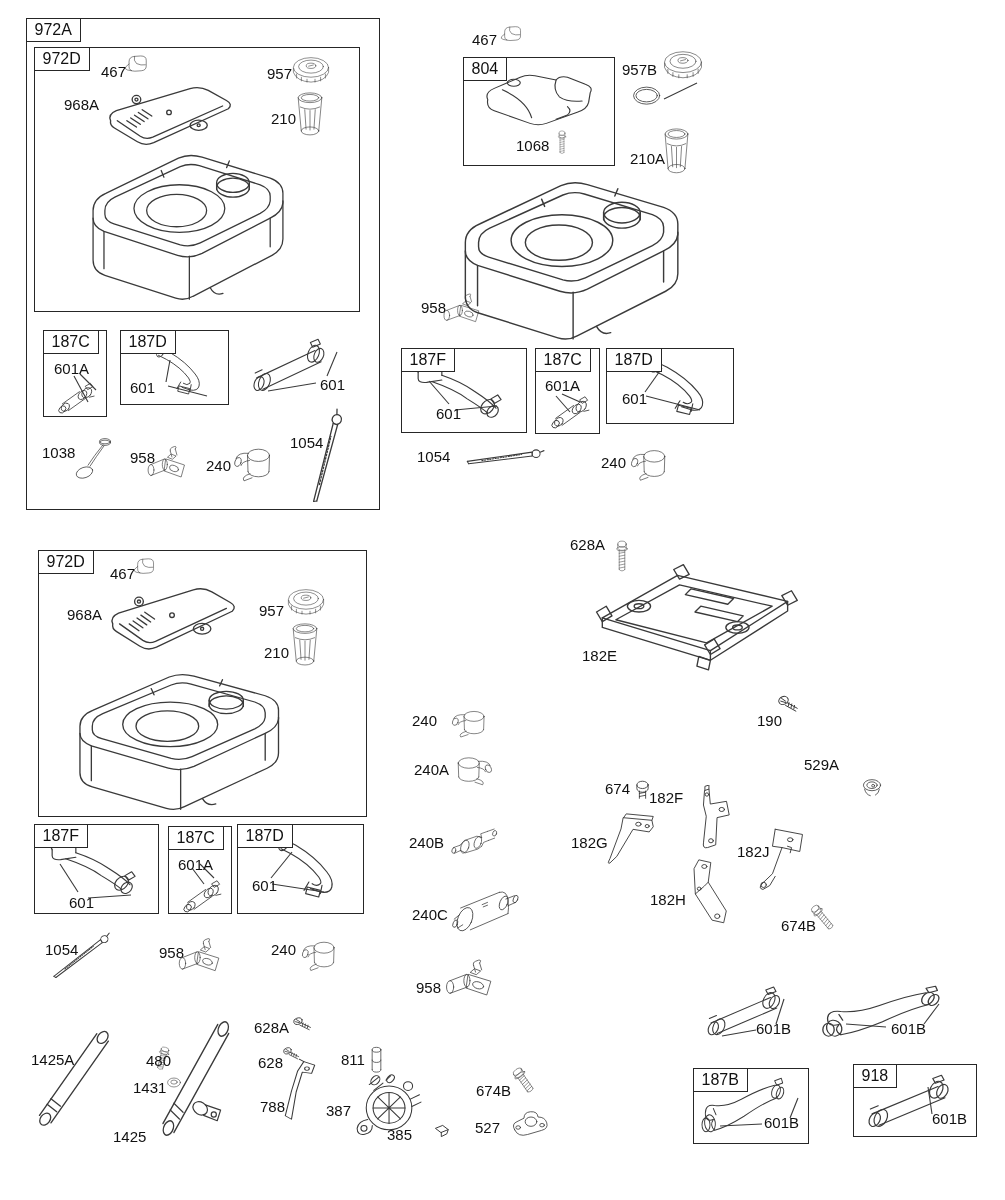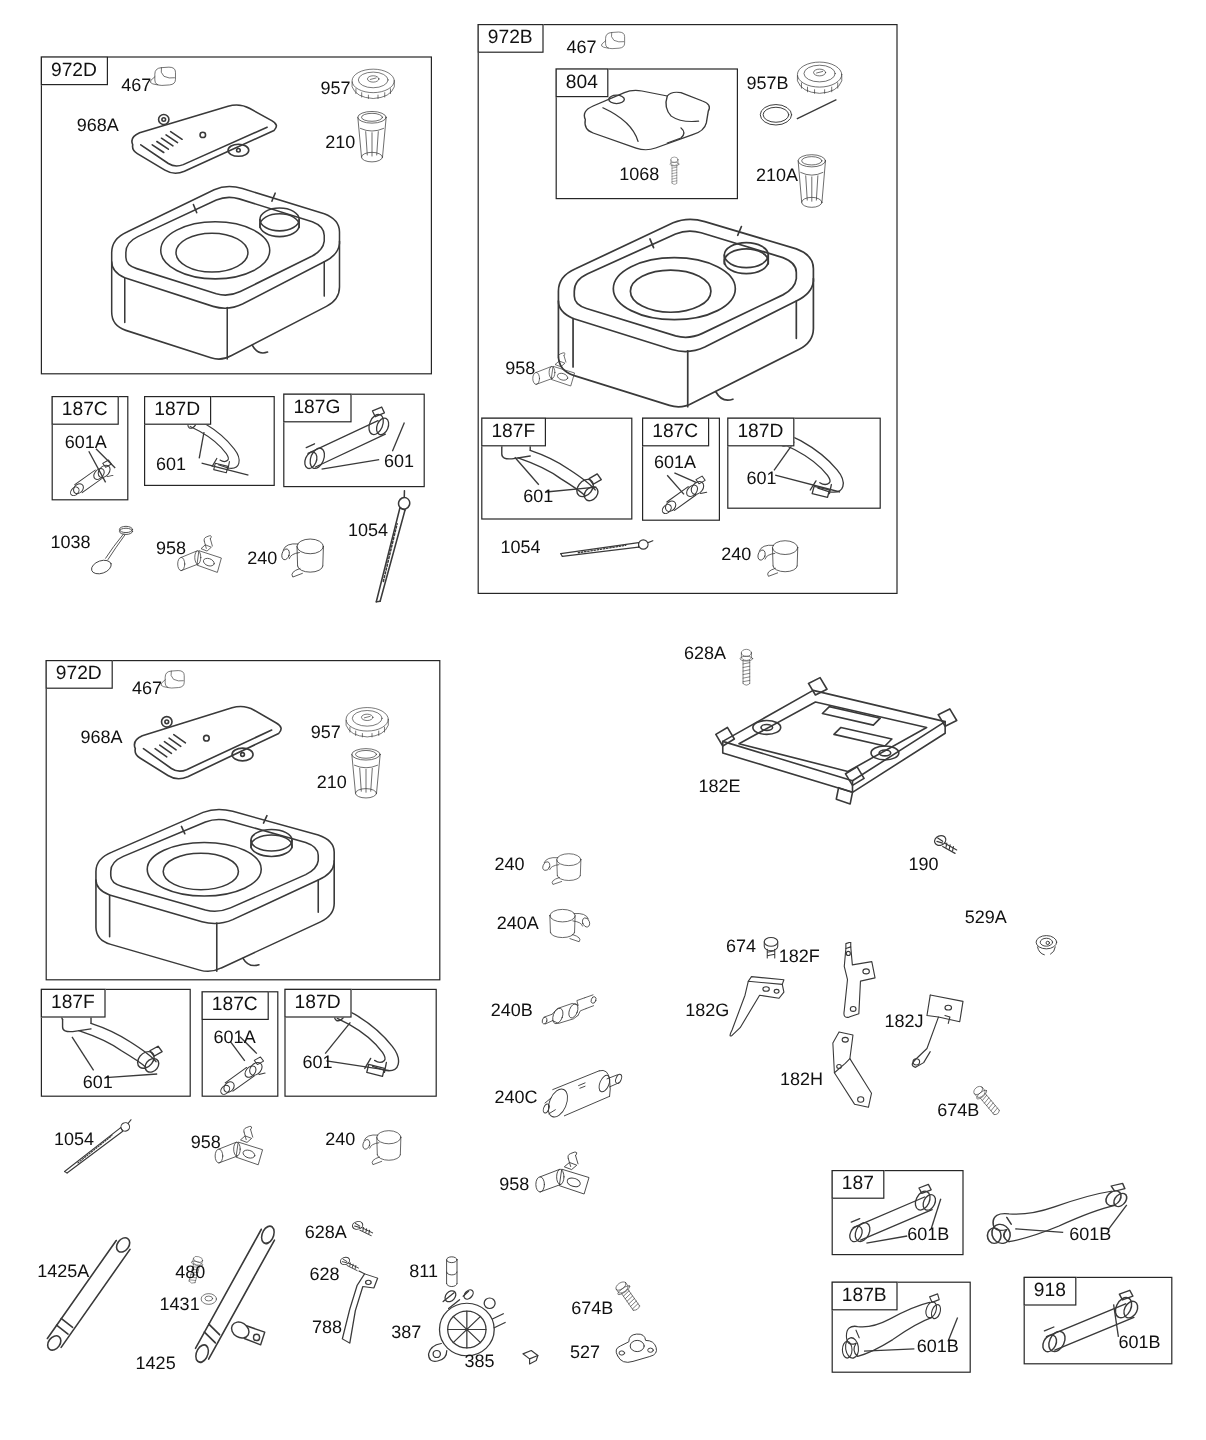--- a/index.html
+++ b/index.html
@@ -312,20 +312,23 @@
   <line x1="756" y1="1030" x2="722" y2="1036"></line>
       <line x1="776" y1="1024" x2="784" y2="999"></line>
   <line x1="886" y1="1027" x2="846" y2="1024"></line>
       <line x1="924" y1="1024" x2="939" y2="1004"></line>
   <line x1="762" y1="1124" x2="720" y2="1126"></line>
       <line x1="790" y1="1118" x2="798" y2="1098"></line>
   <line x1="932" y1="1114" x2="928" y2="1087"></line>
   <line x1="664" y1="99" x2="697" y2="83"></line>
 </svg>
 
+<div class="box" style="left:26px;top:18px;width:352px;height:490px">
+  <span class="tag">972A</span>
+</div>
 <div class="box" style="left:34px;top:47px;width:324px;height:263px">
   <span class="tag">972D</span>
 </div>
 <span class="pl" style="left:101px;top:64px">467</span>
 <span class="pl" style="left:267px;top:66px">957</span>
 <span class="pl" style="left:64px;top:97px">968A</span>
 <span class="pl" style="left:271px;top:111px">210</span>
 <svg class="part" style="left:124px;top:53px;width:26px;height:22px">
       <use href="#y-smallcap"></use>
     </svg>
@@ -351,23 +354,20 @@
     </svg>
 
 <div class="box" style="left:120px;top:330px;width:107px;height:73px">
   <span class="tag">187D</span>
 </div>
 <span class="pl" style="left:130px;top:380px">601</span>
 <svg class="part" style="left:148px;top:342px;width:72px;height:56px">
       <use href="#y-hose-bent"></use>
     </svg>
 
-<div class="box" style="left:236px;top:328px;width:116px;height:76px">
-  <span class="tag">187G</span>
-</div>
 <span class="pl" style="left:320px;top:377px">601</span>
 <svg class="part" style="left:246px;top:336px;width:92px;height:58px">
       <use href="#y-hose-straight"></use>
     </svg>
 
 <span class="pl" style="left:42px;top:445px">1038</span>
 <svg class="part" style="left:72px;top:436px;width:46px;height:48px">
       <use href="#y-float"></use>
     </svg>
 <span class="pl" style="left:130px;top:450px">958</span>
@@ -376,23 +376,20 @@
     </svg>
 <span class="pl" style="left:206px;top:458px">240</span>
 <svg class="part" style="left:230px;top:440px;width:46px;height:47px">
       <use href="#y-elbow"></use>
     </svg>
 <span class="pl" style="left:290px;top:435px">1054</span>
 <svg class="part" style="left:272px;top:444px;width:106px;height:24px;transform:rotate(-68deg)">
       <use href="#y-tie"></use>
     </svg>
 
-<div class="box" style="left:398px;top:20px;width:348px;height:473px">
-  <span class="tag">972B</span>
-</div>
 <span class="pl" style="left:472px;top:32px">467</span>
 <svg class="part" style="left:500px;top:24px;width:24px;height:20px">
       <use href="#y-smallcap"></use>
     </svg>
 
 <div class="box" style="left:463px;top:57px;width:150px;height:107px">
   <span class="tag">804</span>
 </div>
 <svg class="part" style="left:478px;top:66px;width:122px;height:70px">
       <use href="#y-cover"></use>
@@ -402,21 +399,21 @@
       <use href="#y-bolt"></use>
     </svg>
 
 <span class="pl" style="left:622px;top:62px">957B</span>
 <svg class="part" style="left:662px;top:50px;width:42px;height:33px">
       <use href="#y-cap"></use>
     </svg>
 <svg class="part" style="left:630px;top:82px;width:38px;height:25px">
       <use href="#y-ring"></use>
     </svg>
-<span class="pl" style="left:630px;top:139px">210A</span>
+<span class="pl" style="left:630px;top:151px">210A</span>
 <svg class="part" style="left:663px;top:128px;width:27px;height:48px">
       <use href="#y-filter"></use>
     </svg>
 <svg class="part" style="left:444px;top:166px;width:244px;height:176px">
       <use href="#y-tank"></use>
     </svg>
 <span class="pl" style="left:421px;top:300px">958</span>
 <svg class="part" style="left:442px;top:290px;width:44px;height:38px">
       <use href="#y-valve"></use>
     </svg>
@@ -623,23 +620,20 @@
     </svg>
 <span class="pl" style="left:476px;top:1083px">674B</span>
 <svg class="part" style="left:516px;top:1066px;width:16px;height:30px;transform:rotate(-35deg)">
       <use href="#y-bolt"></use>
     </svg>
 <span class="pl" style="left:475px;top:1120px">527</span>
 <svg class="part" style="left:510px;top:1110px;width:42px;height:28px">
       <use href="#y-clamp"></use>
     </svg>
 
-<div class="box" style="left:693px;top:975px;width:108px;height:69px">
-  <span class="tag">187</span>
-</div>
 <svg class="part" style="left:700px;top:984px;width:94px;height:54px">
       <use href="#y-hose-straight"></use>
     </svg>
 <span class="pl" style="left:756px;top:1021px">601B</span>
 
 <svg class="part" style="left:820px;top:984px;width:142px;height:58px">
       <use href="#y-hose-s2"></use>
     </svg>
 <span class="pl" style="left:891px;top:1021px">601B</span>
 

